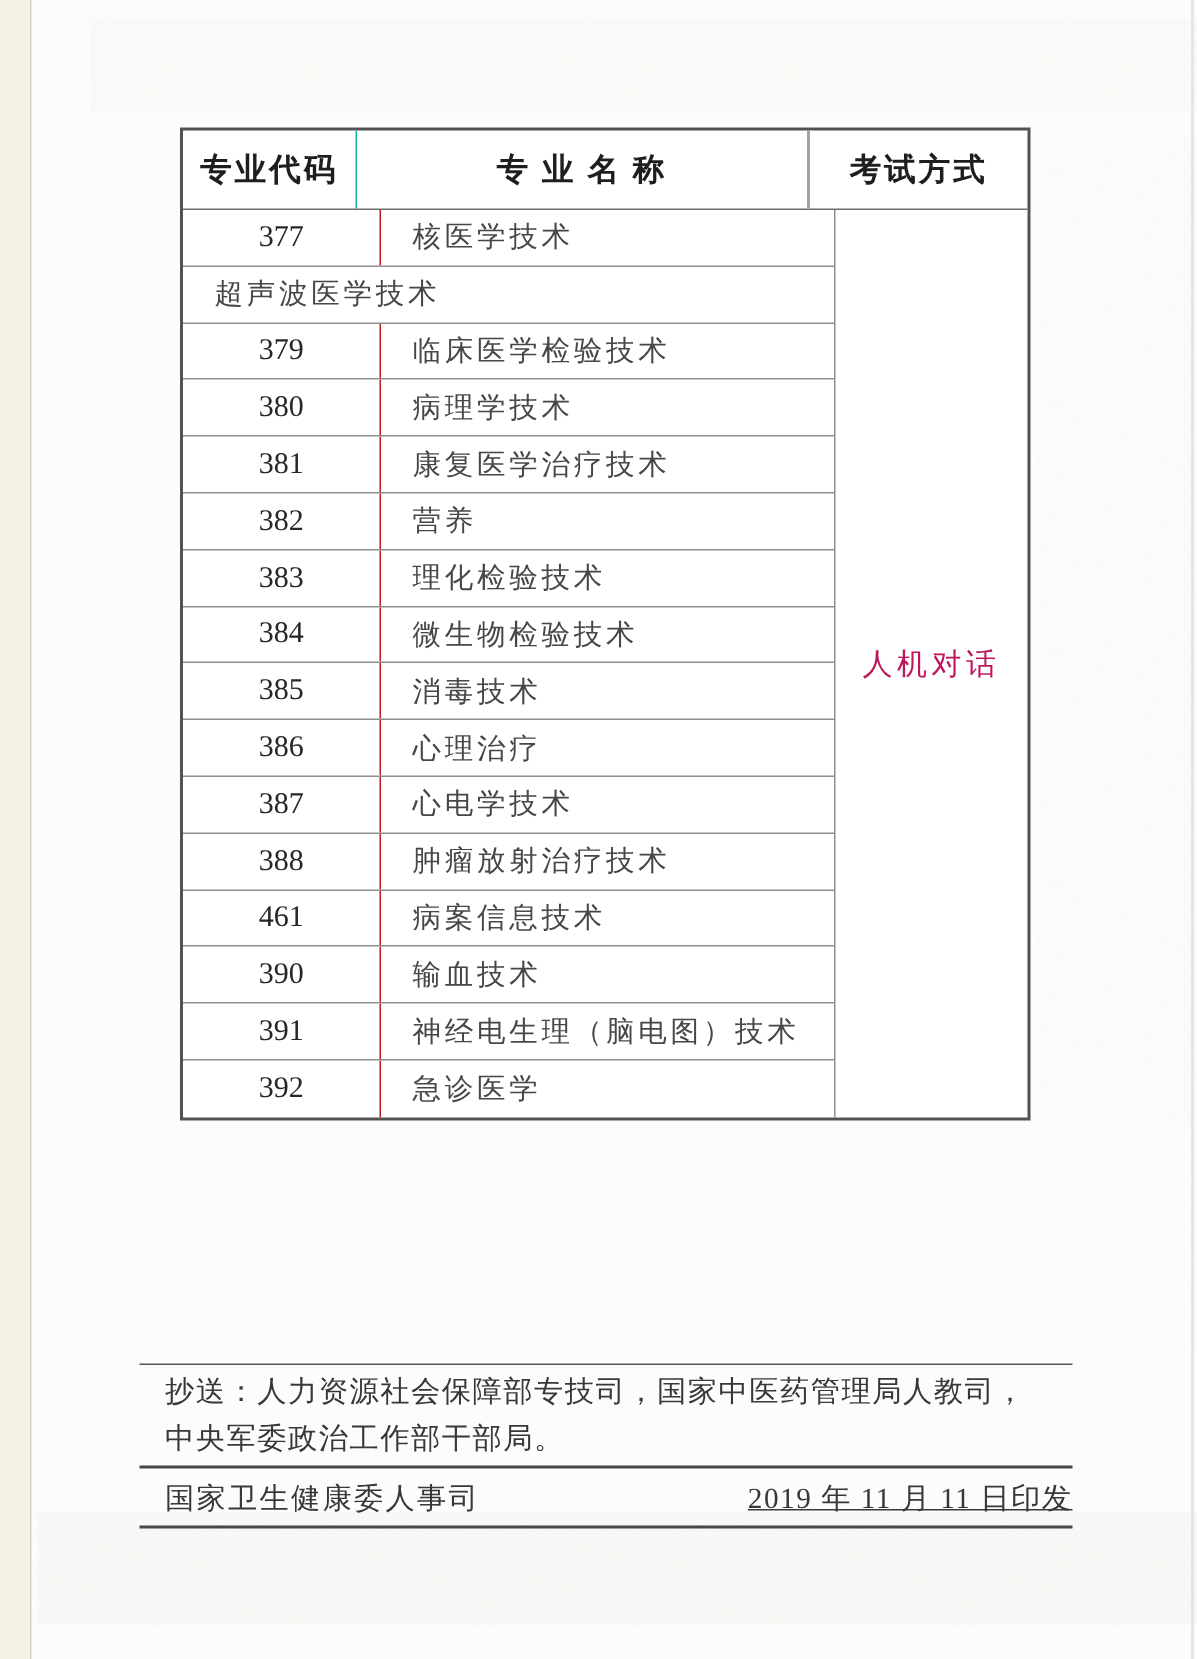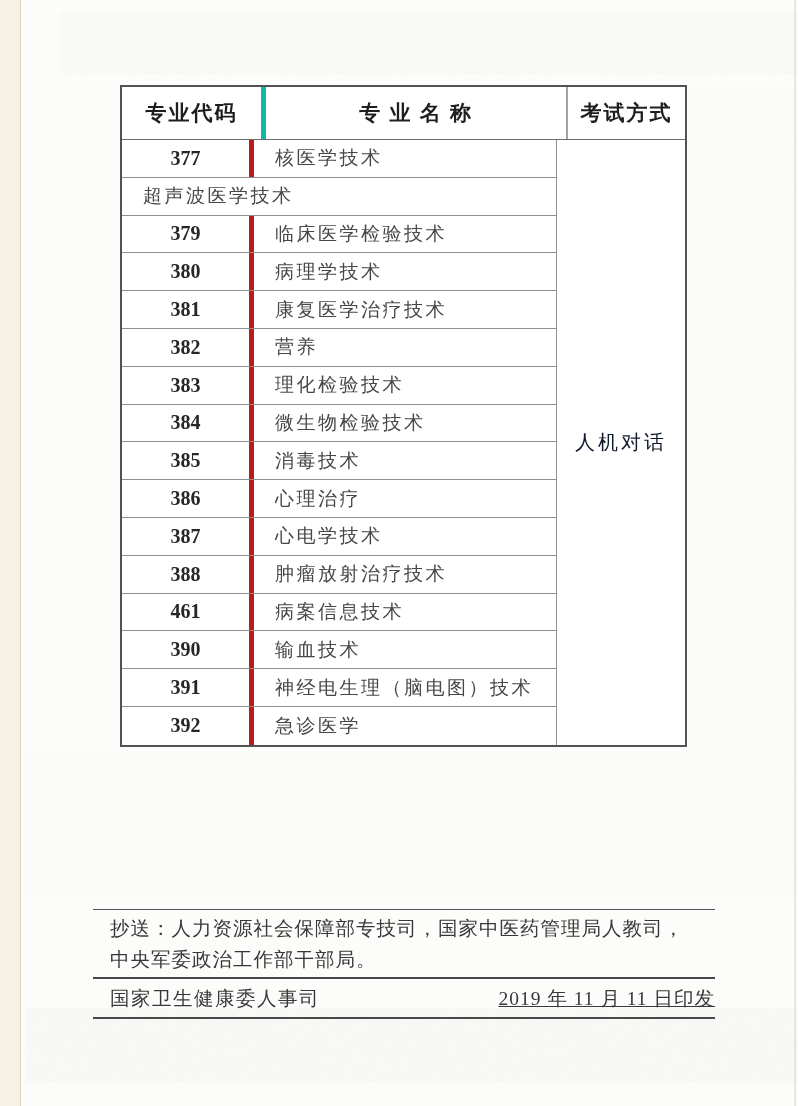--- a/index.html
+++ b/index.html
@@ -23,41 +23,41 @@
 
   
   .doc-table {
     position:absolute; left:120px; top:85px; width:567px;
     border:2px solid #525252;
     background:#fff;
   }
   .thead { display:flex; height:53px; border-bottom:1px solid #6e6e6e; }
   .th { display:flex; align-items:center; justify-content:center;
         font-weight:bold; font-size:21px; letter-spacing:2px; color:#1e1e1e; }
-  .th-code { width:144px; border-right:5px solid #14b8a6; }
+  .th-code { width:116px; border-right:1px solid #14b8a6; }
   .th-name { width:302px; border-right:2px solid #a3a3a3; }
   .th-exam { flex:1; }
 
   .tbody { display:flex; }
   .rows { width:434px; }
   .tr { display:flex; height:37.8px; border-bottom:1px solid #8f8f8f; }
   .tr:last-child { border-bottom:none;justify-content:space-between; }
   .td-code {
-    width:132px; border-right:5px solid #b91c1c;
+    width:132px; border-right:1px solid #b91c1c;
     display:flex; align-items:center; justify-content:center;
-    font-weight:bold; font-size:20px; color:#272727;
+    font-weight:normal; font-size:20px; color:#272727;
   }
   .td-name {
     flex:1; display:flex; align-items:center;
     padding-left:21px; font-size:19px; letter-spacing:2.5px; color:#474747;
   }
   .merged-exam {
     flex:1; border-left:1px solid #8f8f8f;
     display:flex; align-items:center; justify-content:center;
-    font-size:20px; letter-spacing:3px; color:#0f172a;
+    font-size:20px; letter-spacing:3px; color:#be185d;
   }
 
   
   .footer {
     position:absolute; left:93px; top:909px; width:622px;
   }
   .rule { border-top:2px solid #474747; }
   .rule-thin { border-top:1.5px solid #555; }
   .rule-heavy { border-top:2.5px solid #3d3d3d; }
   .cc-block { padding:3px 0 2px 17px; }

